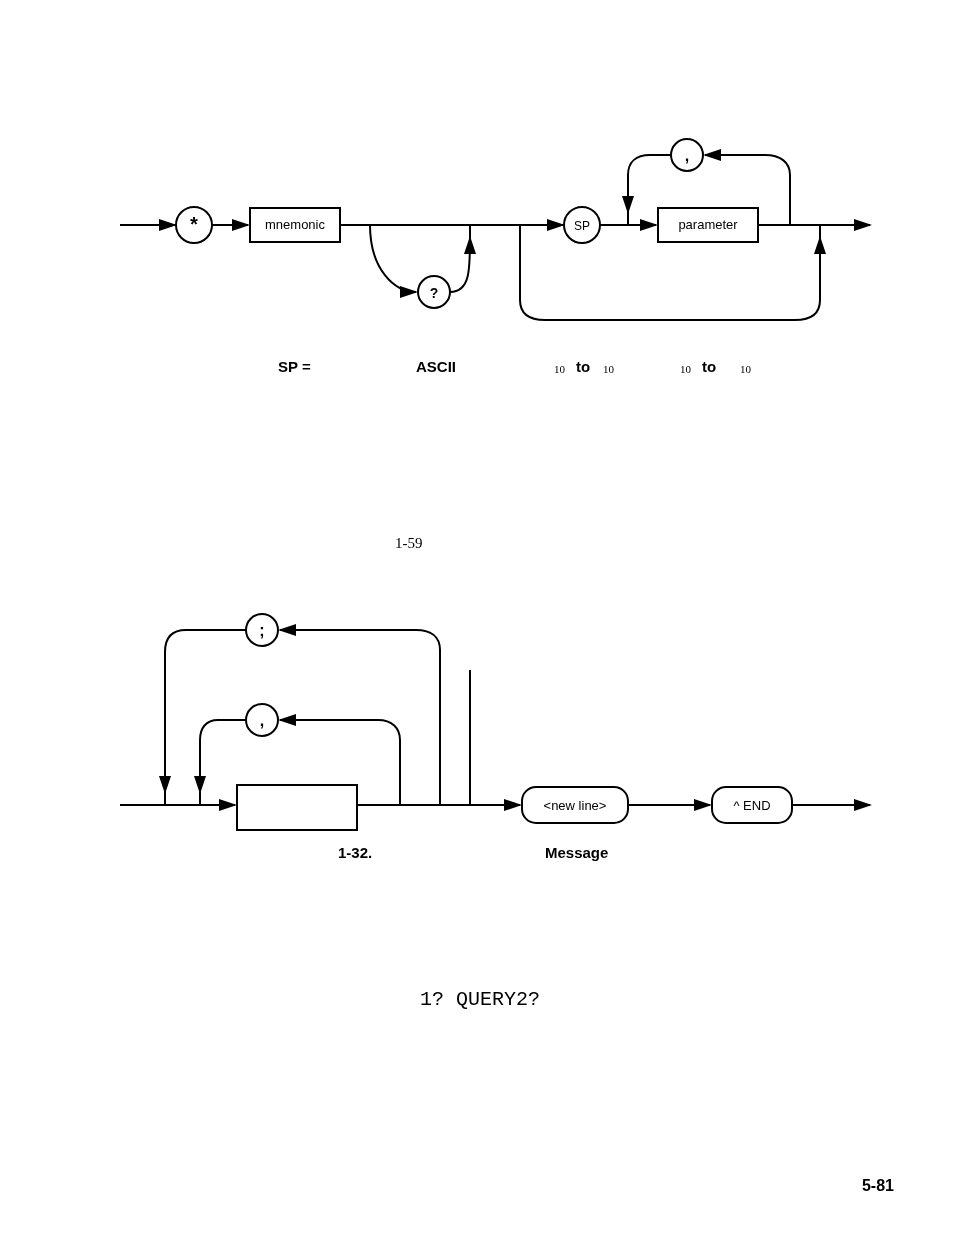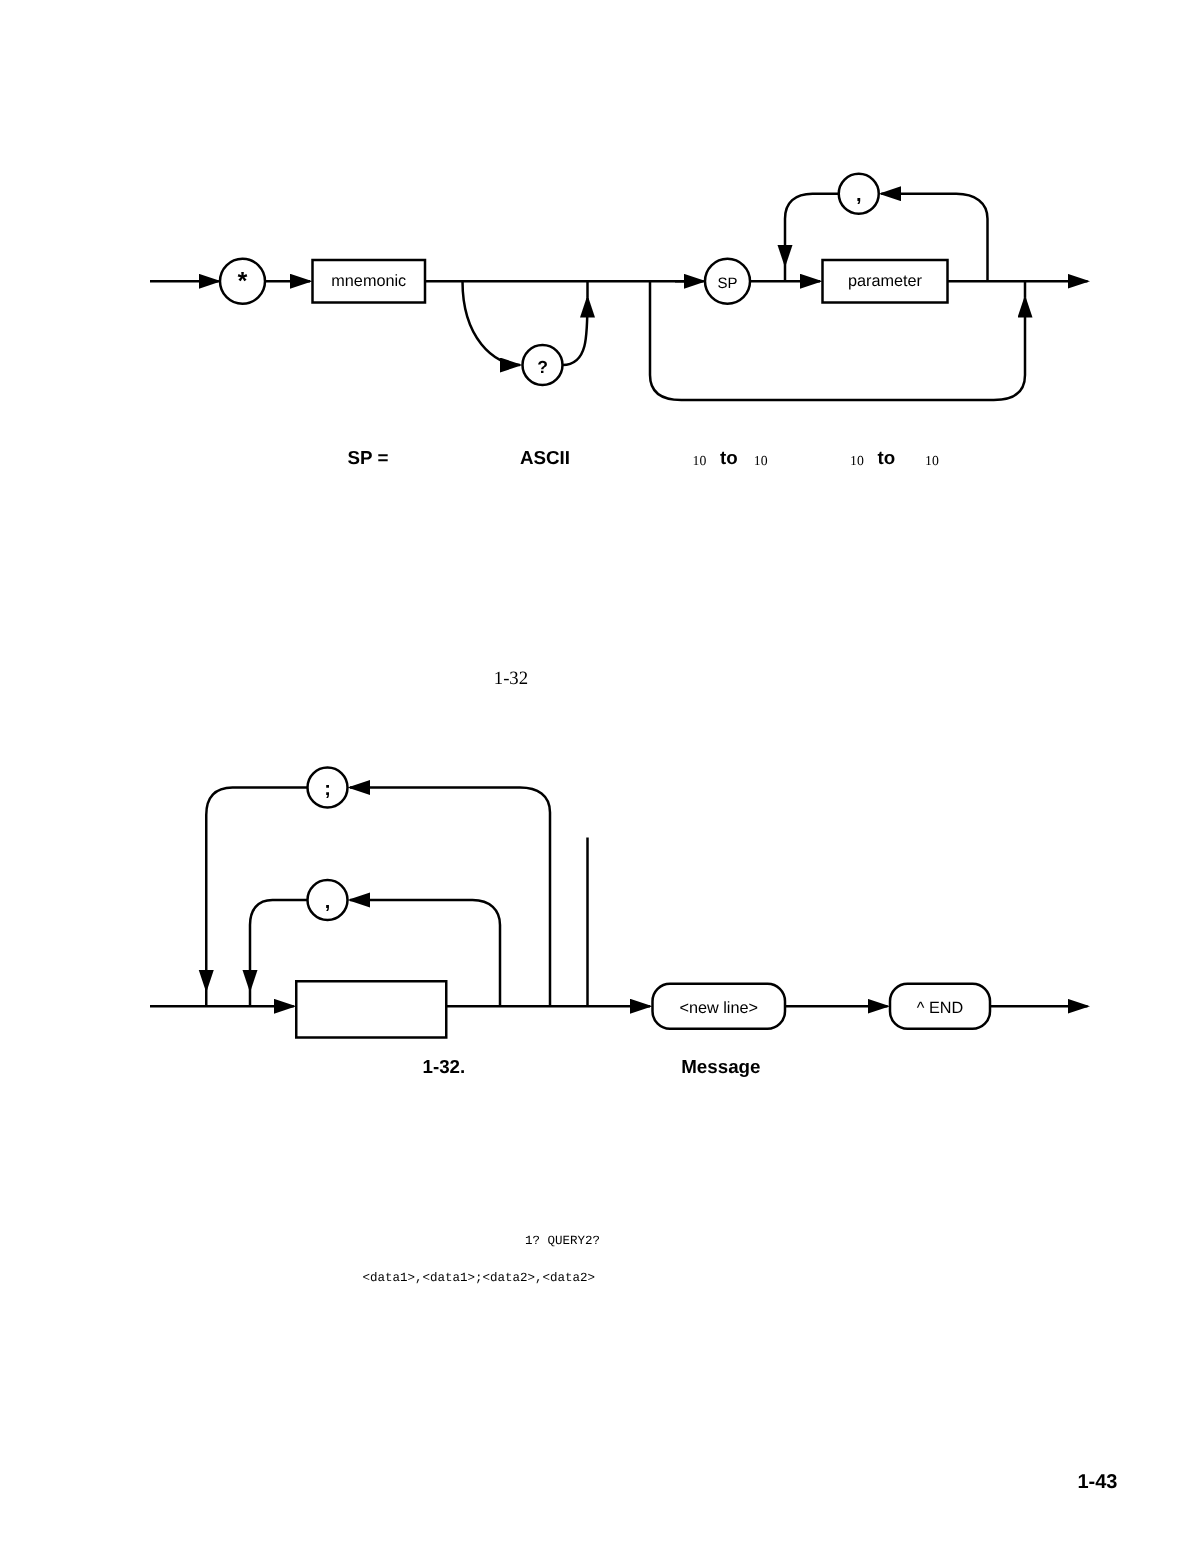--- a/index.html
+++ b/index.html
@@ -26,21 +26,21 @@
     position: absolute;
     font-family: "Times New Roman", serif;
     font-size: 15px;
     text-align: center;
   }
   .sub10 {
     font-size: 11px;
   }
   .mono {
     font-family: "Courier New", monospace;
-    font-size: 10px;
+    font-size: 20px;
   }
   .pagefoot {
     position: absolute;
     right: 60px;
     bottom: 48px;
     font-family: Arial, Helvetica, sans-serif;
     font-weight: bold;
     font-size: 16px;
   }
 </style>
@@ -105,21 +105,21 @@
   <div class="caption-line" style="left:416px; top:358px;text-align:center;">ASCII</div>
 
   <span class="plain-text sub10" style="left:554px; top:363px;">10</span>
   <span class="caption-line" style="left:576px; top:358px;">to</span>
   <span class="plain-text sub10" style="left:603px; top:363px;">10</span>
 
   <span class="plain-text sub10" style="left:680px; top:363px;">10</span>
   <span class="caption-line" style="left:702px; top:358px;">to</span>
   <span class="plain-text sub10" style="left:740px; top:363px;">10</span>
 
-  <div class="plain-text" style="left:395px; top:535px;">1-32</div>
+  <div class="plain-text" style="left:395px; top:535px;">1-59</div>
 
   <svg width="954" height="300" style="position:absolute; left:0; top:590px;">
     <defs>
       <marker id="arrow2" markerWidth="10" markerHeight="10" refX="8" refY="3" orient="auto" markerUnits="strokeWidth">
         <path d="M0,0 L0,6 L9,3 z" fill="#000"></path>
       </marker>
     </defs>
 
     <line x1="120" y1="215" x2="235" y2="215" stroke="#000" stroke-width="2" marker-end="url(#arrow2)"></line>
 
@@ -149,16 +149,15 @@
     <circle cx="262" cy="40" r="16" fill="#fff" stroke="#000" stroke-width="2"></circle>
     <text x="262" y="46" text-anchor="middle" font-family="Arial" font-size="16" font-weight="bold">;</text>
     <path d="M 246 40 L 186 40 C 172 40, 165 48, 165 62 L 165 202" stroke="#000" stroke-width="2" fill="none" marker-end="url(#arrow2)"></path>
     <line x1="165" y1="202" x2="165" y2="215" stroke="#000" stroke-width="2"></line>
 
     <text x="338" y="268" font-family="Arial" font-size="15" font-weight="bold">1-32.</text>
     <text x="545" y="268" font-family="Arial" font-size="15" font-weight="bold">Message</text>
   </svg>
 
   <div class="mono" style="position:absolute; left:420px; top:988px;">1?  QUERY2?</div>
-  <div class="mono" style="position:absolute; left:290px; top:1018px;">&lt;data1&gt;,&lt;data1&gt;;&lt;data2&gt;,&lt;data2&gt;</div>
 
-  <div class="pagefoot">1-43</div>
+  <div class="pagefoot">5-81</div>
 </div>
 
 </body></html>

